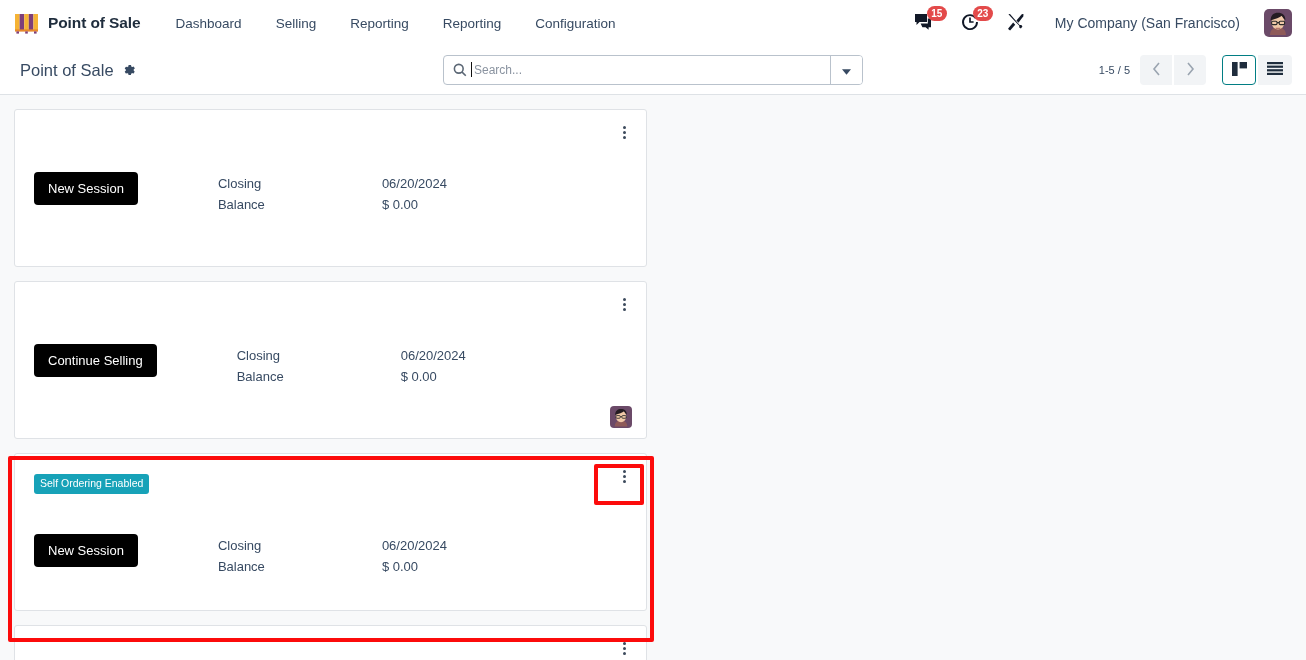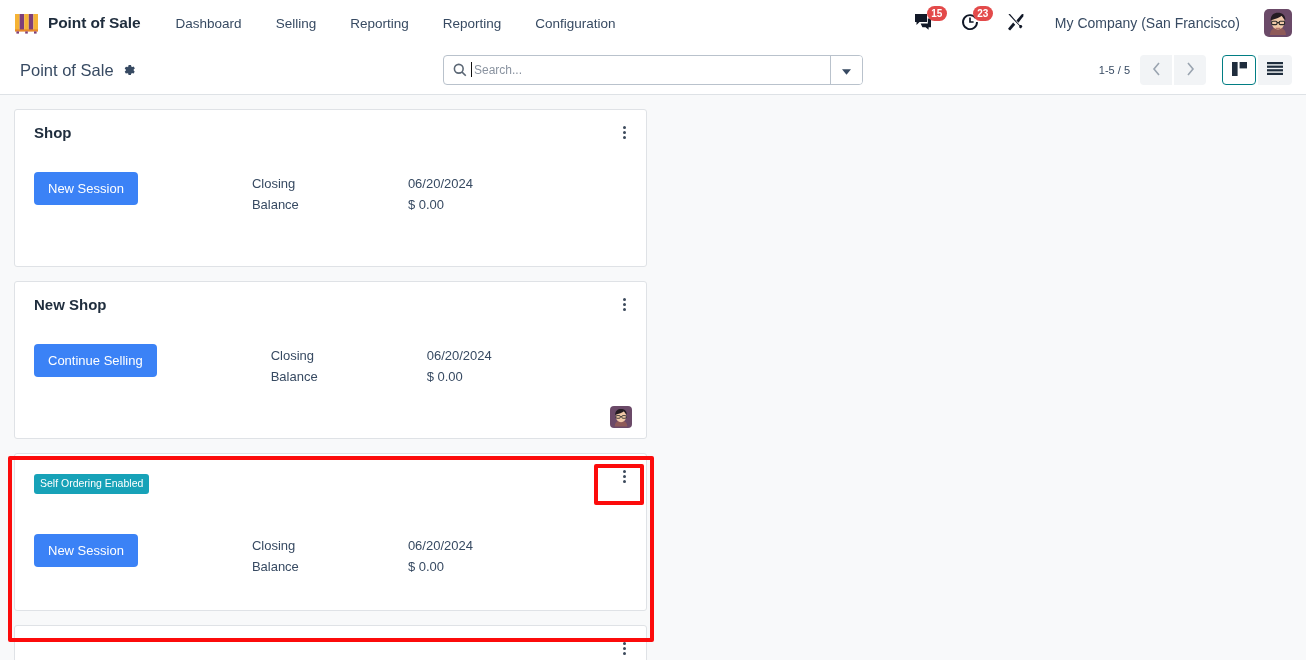--- a/index.html
+++ b/index.html
@@ -322,36 +322,36 @@
     position: absolute;
     left: 19px;
     right: 16px;
     top: 62px;
     display: flex;
     align-items: flex-start;
   }
   .kcard-body.with-badge { top: 80px; }
 
   .btn-session {
-    background: #3b82f6;
+    background: #000000;
     color: #ffffff;
     font-size: 13px;
     font-weight: 400;
     border: none;
     border-radius: 4px;
     padding: 9px 14px;
     cursor: pointer;
     white-space: nowrap;
     font-family: inherit;
   }
 
   .stats {
     display: flex;
-    margin-left: 114px;
-    gap: 0;
+    margin-left: 80px;
+    gap: 8px;
     padding-top: 3px;
   }
 
   .stat-labels, .stat-values {
     display: flex;
     flex-direction: column;
     gap: 3px;
     font-size: 13px;
     color: #374a62;
     line-height: 1.35;
@@ -544,21 +544,20 @@
           </svg>
         </span>
       </button>
     </div>
   </div>
 </div>
 
 <div class="kanban">
 
   <div class="kcard">
-    <div class="kcard-title">Shop</div>
     <div class="kcard-menu">
         <i></i>
         <i></i>
         <i></i>
       </div>
     <div class="kcard-body">
       <button class="btn-session">New Session</button>
       <div class="stats">
         <div class="stat-labels">
           <span>Closing</span>
@@ -566,21 +565,20 @@
         </div>
         <div class="stat-values">
           <span>06/20/2024</span>
           <span>$ 0.00</span>
         </div>
       </div>
     </div>
   </div>
 
   <div class="kcard">
-    <div class="kcard-title">New Shop</div>
     <div class="kcard-menu">
         <i></i>
         <i></i>
         <i></i>
       </div>
     <div class="kcard-body">
       <button class="btn-session">Continue Selling</button>
       <div class="stats">
         <div class="stat-labels">
           <span>Closing</span>

